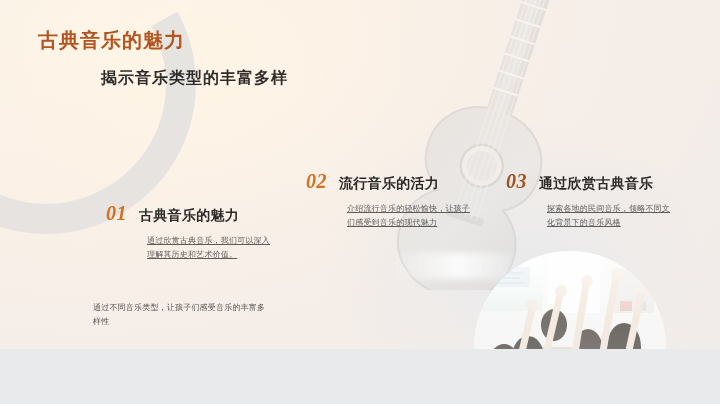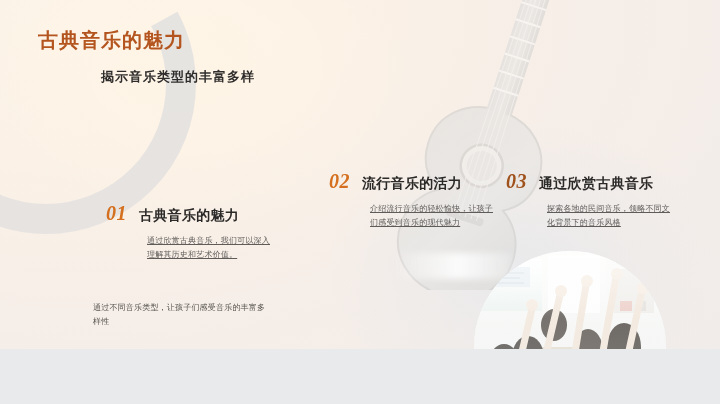--- a/index.html
+++ b/index.html
@@ -122,35 +122,35 @@
     font-size: 20px;
     font-weight: bold;
     letter-spacing: 1px;
     color: #b4551f;
     white-space: nowrap;
   }
   .subtitle {
     position: absolute;
     left: 101px;
     top: 68px;
-    font-size: 13px;
+    font-size: 16px;
     font-weight: bold;
     letter-spacing: 1px;
     color: #2f2d2c;
     white-space: nowrap;
   }
 
   
   .col {
     position: absolute;
     top: 170px;
     width: 200px;
   }
   #col-1 { left: 106px; margin-top: 32px; }
-  #col-2 { left: 306px; margin-left: 23px; }
+  #col-2 { left: 306px; }
   #col-3 { left: 506px; }
 
   .col-head {
     display: flex;
     align-items: baseline;
   }
   .col-num {
     font-family: "Liberation Serif", "DejaVu Serif", serif;
     font-style: italic;
     font-weight: bold;

